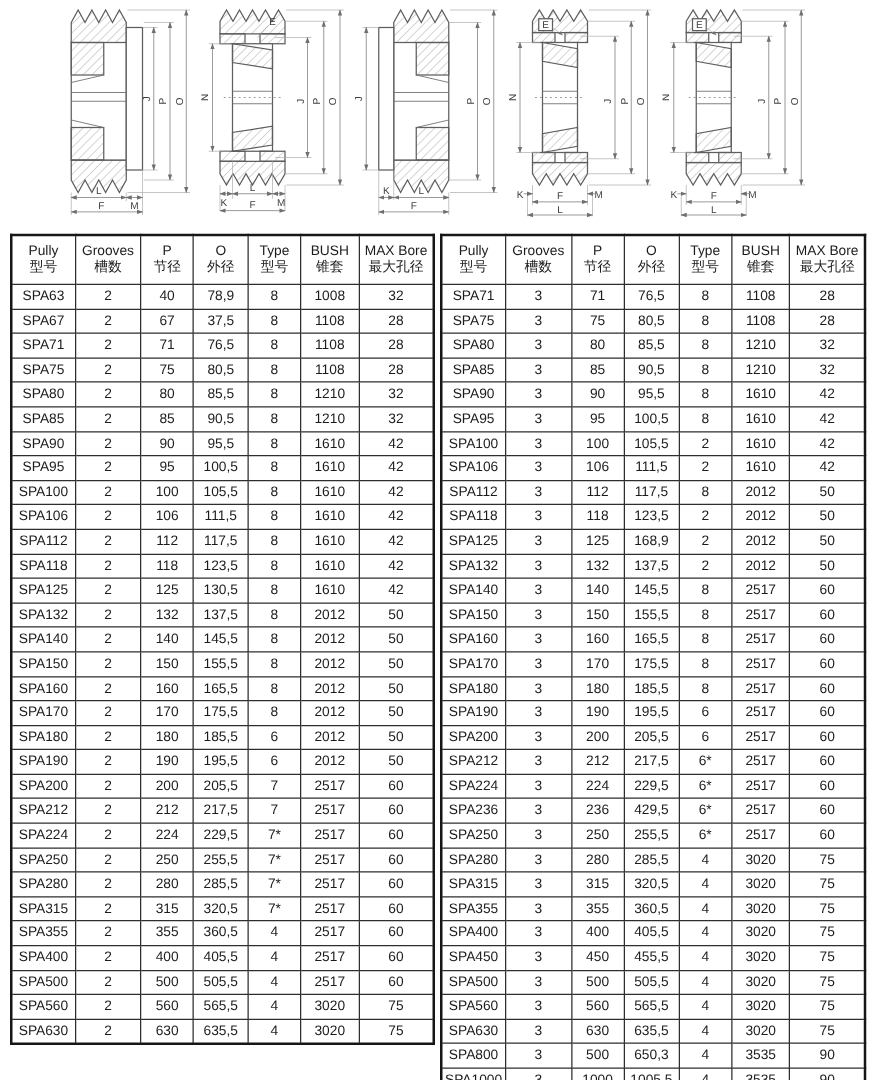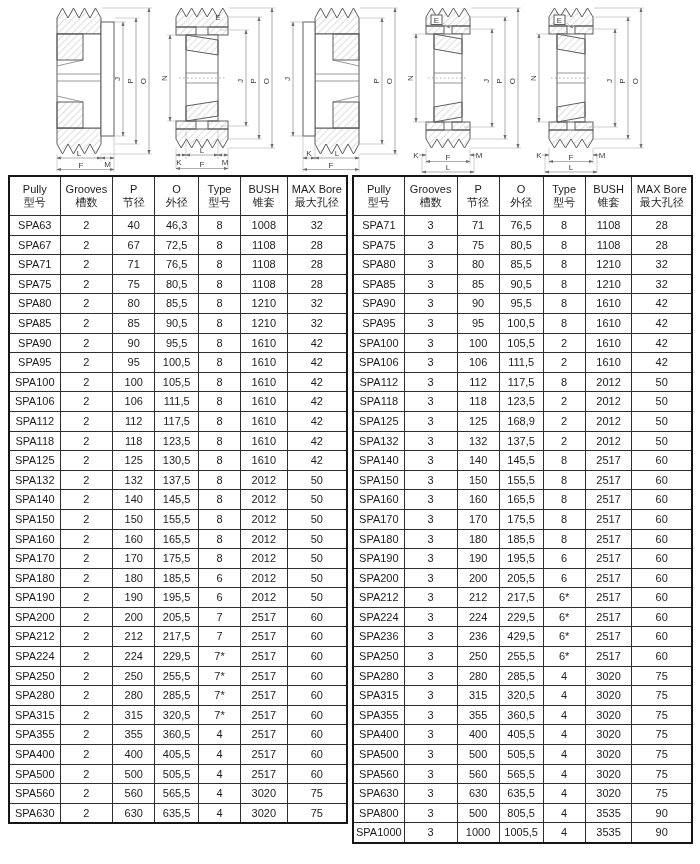--- a/index.html
+++ b/index.html
@@ -8,21 +8,21 @@
   .diagrams{position:absolute;top:2px;left:0;width:700px;height:172px;display:flex;
             justify-content:space-between;padding:0 48px 0 38px;box-sizing:border-box;}
   svg.dg{width:122px;height:172px;flex:0 0 auto;}
   .fhx{fill:url(#hx);stroke:#5e5e5e;stroke-width:1;}
   .fw{fill:#ffffff;stroke:#5e5e5e;stroke-width:1;}
   .ln2{fill:none;stroke:#6f6f6f;stroke-width:0.7;}
   .dim{fill:none;stroke:#8b8b8b;stroke-width:0.7;}
   .ext{fill:none;stroke:#ababab;stroke-width:0.55;}
   .cl{fill:none;stroke:#7a7a7a;stroke-width:0.6;stroke-dasharray:1.5 2.5;}
   .dlbl{font:8px "Liberation Sans",sans-serif;fill:#3d3d3d;text-anchor:middle;}
-  .tbl-wrap{position:absolute;top:175px;}
+  .tbl-wrap{position:absolute;top:187px;}
   .tbl-wrap.left{left:8px;width:340px;}
   .tbl-wrap.right{left:352px;width:341px;}
   table.spec{width:100%;border-collapse:collapse;table-layout:fixed;
              border:2px solid #161616;font-size:11px;color:#1c1c1c;}
   table.spec th,table.spec td{border:1px solid #2e2e2e;text-align:center;
              vertical-align:middle;padding:0;overflow:hidden;white-space:nowrap;}
   table.spec td{height:18.6px;line-height:18.6px;}
   table.spec th{height:38px;font-weight:400;line-height:13px;}
   table.spec th .en,table.spec th .zh{display:block;}
   col.c1{width:15.1%;} col.c2{width:15.6%;} col.c3{width:12.4%;} col.c4{width:13.0%;}
@@ -291,30 +291,30 @@
             <span class="en">MAX Bore</span>
             <span class="zh">最大孔径</span>
           </th>
         </tr>
     </thead>
     <tbody>
         <tr>
           <td>SPA63</td>
           <td>2</td>
           <td>40</td>
-          <td>46,3</td>
+          <td>78,9</td>
           <td>8</td>
           <td>1008</td>
           <td>32</td>
         </tr>
         <tr>
           <td>SPA67</td>
           <td>2</td>
           <td>67</td>
-          <td>72,5</td>
+          <td>37,5</td>
           <td>8</td>
           <td>1108</td>
           <td>28</td>
         </tr>
         <tr>
           <td>SPA71</td>
           <td>2</td>
           <td>71</td>
           <td>76,5</td>
           <td>8</td>
@@ -858,20 +858,29 @@
         <tr>
           <td>SPA400</td>
           <td>3</td>
           <td>400</td>
           <td>405,5</td>
           <td>4</td>
           <td>3020</td>
           <td>75</td>
         </tr>
         <tr>
+          <td>SPA450</td>
+          <td>3</td>
+          <td>450</td>
+          <td>455,5</td>
+          <td>4</td>
+          <td>3020</td>
+          <td>75</td>
+        </tr>
+        <tr>
           <td>SPA500</td>
           <td>3</td>
           <td>500</td>
           <td>505,5</td>
           <td>4</td>
           <td>3020</td>
           <td>75</td>
         </tr>
         <tr>
           <td>SPA560</td>
@@ -888,21 +897,21 @@
           <td>630</td>
           <td>635,5</td>
           <td>4</td>
           <td>3020</td>
           <td>75</td>
         </tr>
         <tr>
           <td>SPA800</td>
           <td>3</td>
           <td>500</td>
-          <td>805,5</td>
+          <td>650,3</td>
           <td>4</td>
           <td>3535</td>
           <td>90</td>
         </tr>
         <tr>
           <td>SPA1000</td>
           <td>3</td>
           <td>1000</td>
           <td>1005,5</td>
           <td>4</td>

